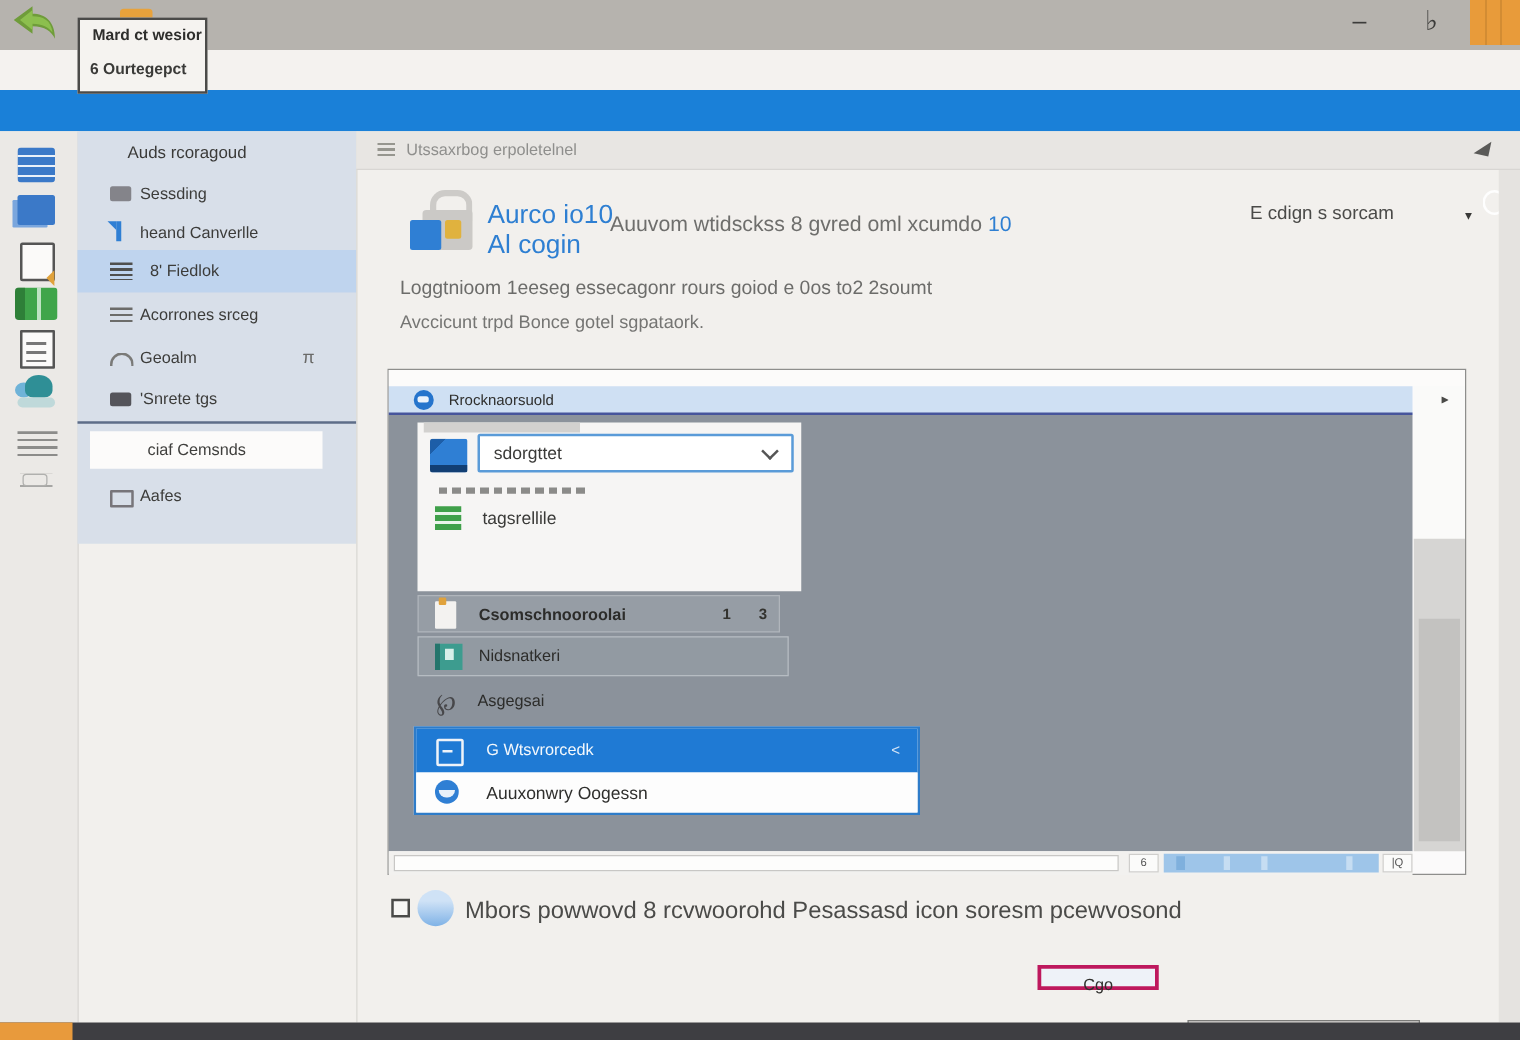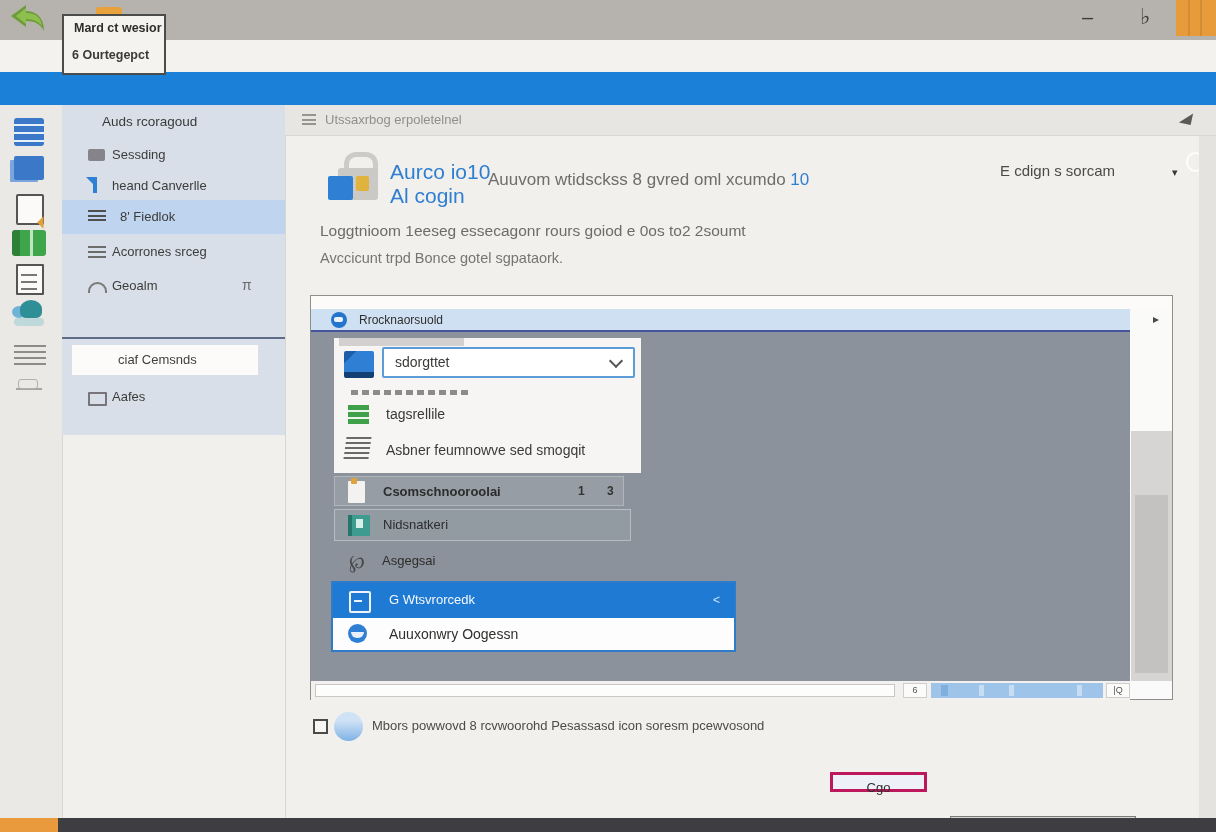--- a/index.html
+++ b/index.html
@@ -151,21 +151,21 @@
   .hbox{position:absolute;top:2px;width:24px;height:15px;background:#fbfbfa;border:1px solid #cfcecc;box-sizing:border-box;
     font-size:9px;color:#555;text-align:center;line-height:13px;}
   .gbox{left:592px;} .qbox{left:795px;}
   .hblue{position:absolute;left:620px;top:2px;width:172px;height:15px;background:#9ec5e9;}
   .hblue .tick{position:absolute;top:2px;width:5px;height:11px;background:#c6ddf2;}
   .hblue .mark{position:absolute;left:10px;top:2px;width:7px;height:11px;background:#7fb0dd;}
 
   
   .chkbox{left:313px;top:719px;width:15px;height:15px;border:2px solid #4a4a48;background:#f7f6f4;box-sizing:border-box;}
   .avatar{left:334px;top:712px;width:29px;height:29px;border-radius:50%;background:linear-gradient(180deg,#cfe2f6 30%,#7fb2e6);}
-  .chk-label{left:372px;top:718px;font-size:13px;color:#4b4b49;white-space:nowrap;}
+  .chk-label{left:372px;top:718px;font-size:19px;color:#4b4b49;white-space:nowrap;}
 
   .btn{box-sizing:border-box;text-align:center;}
   .btn-primary{left:830px;top:772px;width:97px;height:20px;background:#eef2f8;border:3px solid #be185d;font-size:13px;color:#2f2f2d;line-height:25px;}
   .btn-secondary{left:950px;top:772px;width:186px;height:32px;background:#d8d6d3;border:1px solid #7a7a78;font-size:14px;color:#33332f;line-height:29px;margin-top:44px;}
 
   .bottombar{left:0;top:818px;width:1216px;height:14px;background:#3e3e42;}
   .bottom-orange{left:0;top:818px;width:58px;height:14px;background:#e89a3c;}
 </style>
 </head>
 <body>
@@ -230,20 +230,24 @@
   </div>
   <div class="sp-row" style="top:133px;">
     <span class="spi i-dashes"></span>
     <span class="lbl">Acorrones srceg</span>
   </div>
   <div class="sp-row" style="top:167px;">
     <span class="spi i-arc"></span>
     <span class="lbl">Geoalm</span>
     <span class="pin-glyph">π</span>
   </div>
+  <div class="sp-row" style="top:200px;">
+    <span class="spi i-darkrect" style="top:9px;"></span>
+    <span class="lbl">'Snrete tgs</span>
+  </div>
 
   <div class="sp-sep"></div>
 
   <div class="cmd-box">
     <span class="lbl">ciaf Cemsnds</span>
   </div>
 
   <div class="sp-row" style="top:278px;">
     <span class="spi i-outrect"></span>
     <span class="lbl">Aafes</span>
@@ -299,24 +303,20 @@
     <div class="tabstrip"></div>
     <div class="pc-icon"></div>
     <div class="combobox">
       <span class="val">sdorgttet</span>
       <span class="chev"></span>
     </div>
     <div class="micro-dashes"></div>
     <div class="litem" style="top:60px;height:33px;">
       <span class="green-stack"></span>
       <span class="lbl">tagsrellile</span>
-    </div>
-    <div class="litem" style="top:94px;height:36px;">
-      <span class="lines-stack"></span>
-      <span class="lbl" style="top:10px;">Asbner feumnowve sed smogqit</span>
     </div>
   </div>
 
   <div class="grow row3">
     <span class="page-icon"></span>
     <span class="lbl">Csomschnooroolai</span>
     <span class="badge b1">1</span>
     <span class="badge b2">3</span>
   </div>
 

